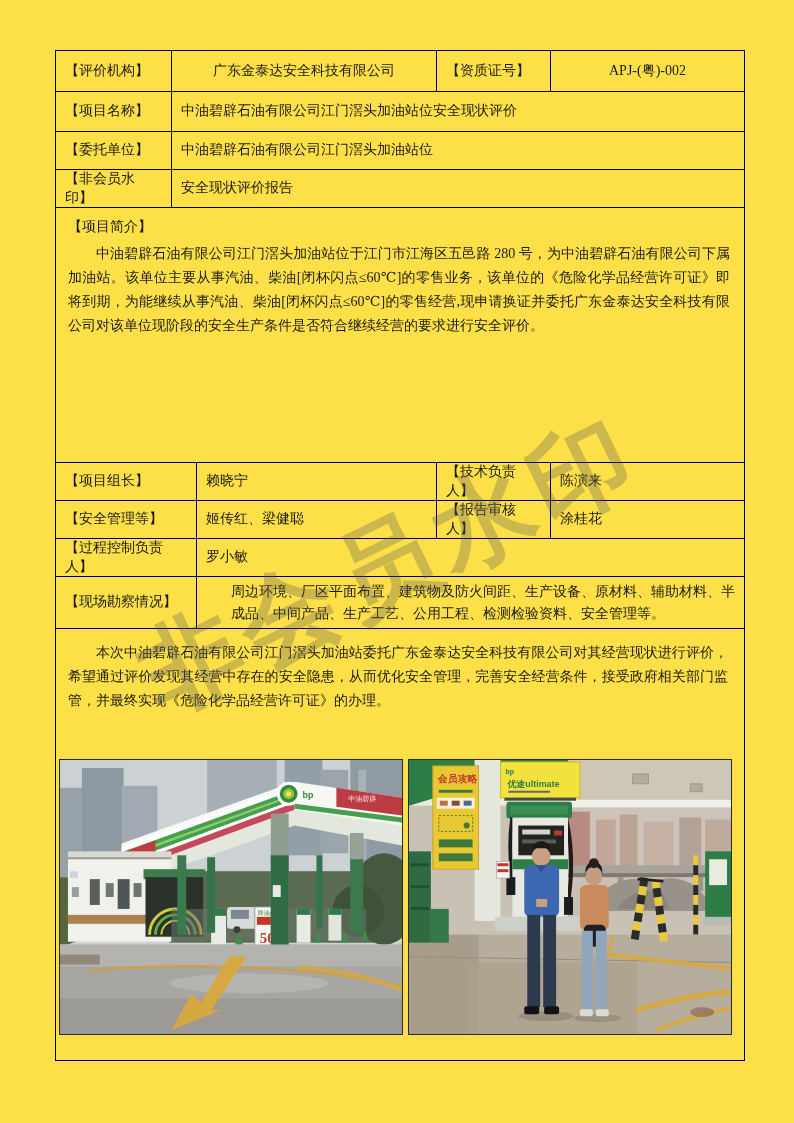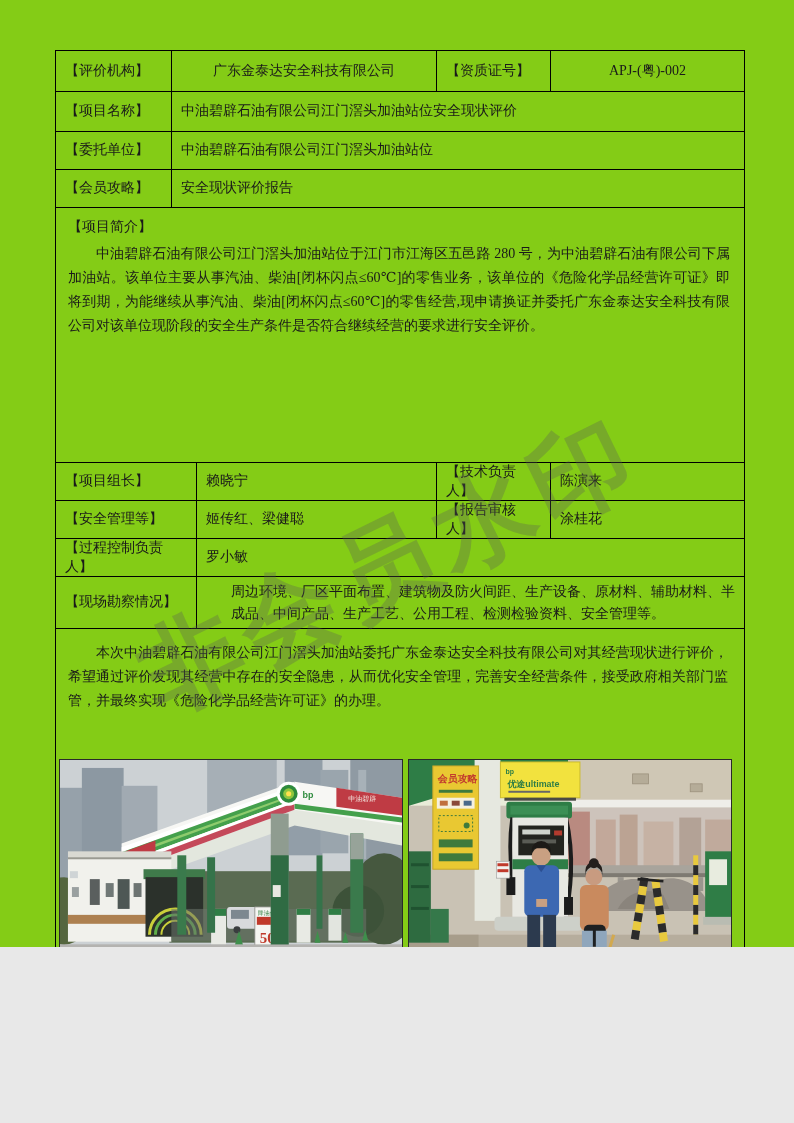--- a/index.html
+++ b/index.html
@@ -1,19 +1,19 @@
 <!DOCTYPE html>
 <html><head>
 <meta charset="utf-8">
 <style>
   * { margin:0; padding:0; box-sizing:border-box; }
   html,body { background:#e8e8e8; }
   .page {
-    position:relative; width:794px; height:947px; margin:0 auto;
-    background:#84cc16; overflow:hidden;
+    position:relative; width:794px; height:1123px; margin:0 auto;
+    background:#fde047; overflow:hidden;
     font-family:"Liberation Serif","DejaVu Serif",serif;
     color:#1a1a1a;
   }
   .doc-table { position:absolute; left:55px; top:50px; width:690px; border:1.5px solid #000; }
   .t-row { display:flex; border-top:1.5px solid #000; align-items:stretch; }
   .t-row:first-child { border-top:none; }
   .tc { border-left:1.5px solid #000; display:flex; align-items:center; padding:4px 9px; font-size:14px; line-height:1.35; }
   .tc:first-child { border-left:none; }
   .h40 { height:40px; } .h38 { height:38px; } .h52 { height:52px; }
   .w-label  { width:115px; }
@@ -61,21 +61,21 @@
       <div class="tc w-label">【项目名称】</div>
       <div class="tc w-rest">中油碧辟石油有限公司江门滘头加油站位安全现状评价</div>
     </div>
 
     <div class="t-row h38">
       <div class="tc w-label">【委托单位】</div>
       <div class="tc w-rest">中油碧辟石油有限公司江门滘头加油站位</div>
     </div>
 
     <div class="t-row h38">
-      <div class="tc w-label">【会员攻略】</div>
+      <div class="tc w-label">【非会员水印】</div>
       <div class="tc w-rest">安全现状评价报告</div>
     </div>
 
     <div class="t-row big-cell intro">
       <div class="section-label">【项目简介】</div>
       <p class="body-para">中油碧辟石油有限公司江门滘头加油站位于江门市江海区五邑路 280 号，为中油碧辟石油有限公司下属加油站。该单位主要从事汽油、柴油[闭杯闪点≤60℃]的零售业务，该单位的《危险化学品经营许可证》即将到期，为能继续从事汽油、柴油[闭杯闪点≤60℃]的零售经营,现申请换证并委托广东金泰达安全科技有限公司对该单位现阶段的安全生产条件是否符合继续经营的要求进行安全评价。</p>
     </div>
 
     <div class="t-row h38">
       <div class="tc w-labelM">【项目组长】</div>

